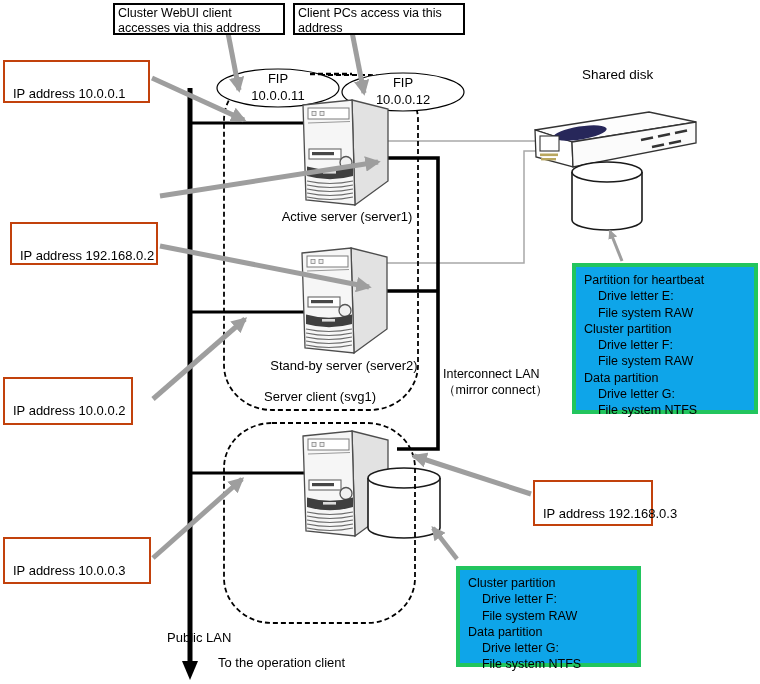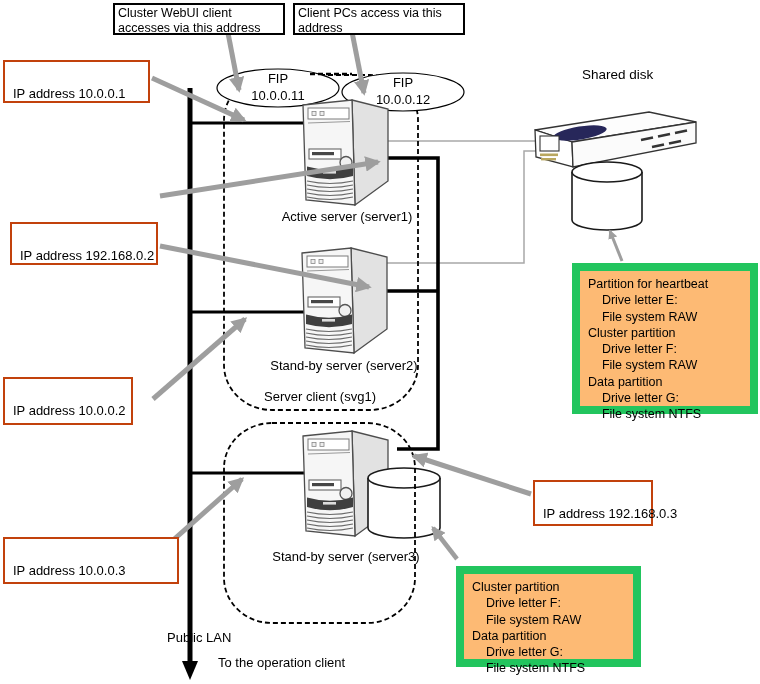--- a/index.html
+++ b/index.html
@@ -18,21 +18,21 @@
     box-sizing:border-box; font-size:12.5px; line-height:1.22;
     padding:1px 3px;
   }
   .label { position:absolute; font-size:13px; white-space:nowrap; }
   .label.center { text-align:center; }
   .fip {
     position:absolute; display:flex; flex-direction:column; align-items:center;
     font-size:13px; line-height:1.3;
   }
   .pbox {
-    position:absolute; background:#fdba74; border:8px solid #22c55e;
+    position:absolute; background:#0ea5e9; border:4px solid #22c55e;
     box-sizing:border-box; padding:5px 3px 3px 8px;
   }
   .pbox div { font-size:12.5px; line-height:1.3; white-space:pre; }
   .ilabel { position:absolute; font-size:12.5px; line-height:1.3; white-space:nowrap; }
 </style>
 </head>
 <body>
 
 <div class="canvas">
 
@@ -134,29 +134,32 @@
   <div class="fip" style="left:342px; top:75px; width:122px;">
     <span>FIP</span>
     <span>10.0.0.12</span>
   </div>
 
   <div class="label" style="left:582px; top:67px; font-size:13.5px;">Shared disk</div>
 
   <div class="box" style="left:3px;   top:60px;  width:147px; height:43px;">IP address 10.0.0.1</div>
   <div class="box" style="left:10px;  top:222px; width:148px; height:43px;">IP address 192.168.0.2</div>
   <div class="box" style="left:3px;   top:377px; width:130px; height:48px;">IP address 10.0.0.2</div>
-  <div class="box" style="left:3px;   top:537px; width:176px; height:47px;">IP address 10.0.0.3</div>
+  <div class="box" style="left:3px;   top:537px; width:148px; height:47px;">IP address 10.0.0.3</div>
   <div class="box" style="left:533px; top:480px; width:120px; height:46px;">IP address 192.168.0.3</div>
 
   <div class="label center" style="left:257px; top:209px; width:180px;">Active server (server1)</div>
   <div class="label center" style="left:254px; top:358px; width:180px;">Stand-by server (server2)</div>
-  <div class="label center" style="left:256px; top:549px; width:180px;">Stand-by server (server3)</div>
 
   <div class="label center" style="left:240px; top:389px; width:160px;">Server client (svg1)</div>
 
+  <div class="ilabel" style="left:443px; top:366px;">
+    <div>Interconnect LAN</div>
+    <div>（mirror connect）</div>
+  </div>
 
   <div class="pbox" style="left:572px; top:263px; width:186px; height:151px;">
     <div>Partition for heartbeat</div>
     <div>    Drive letter E:</div>
     <div>    File system RAW</div>
     <div>Cluster partition</div>
     <div>    Drive letter F:</div>
     <div>    File system RAW</div>
     <div>Data partition</div>
     <div>    Drive letter G:</div>

